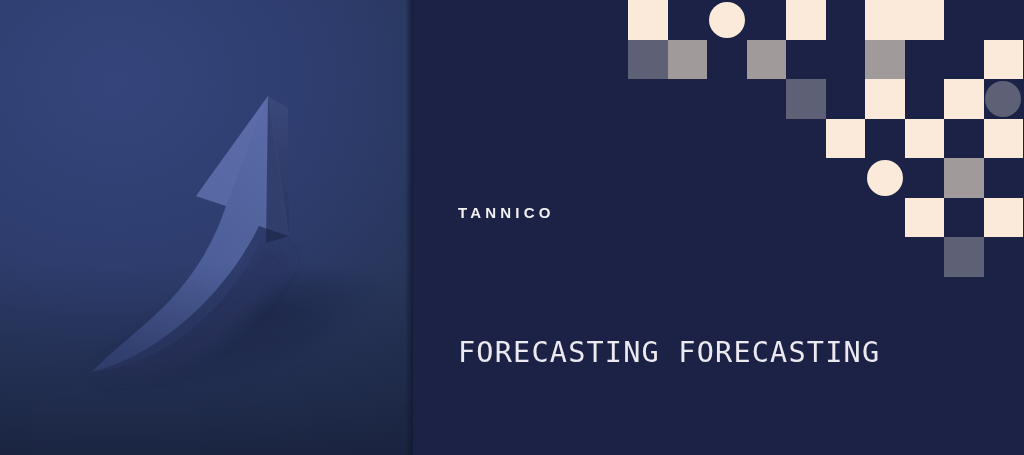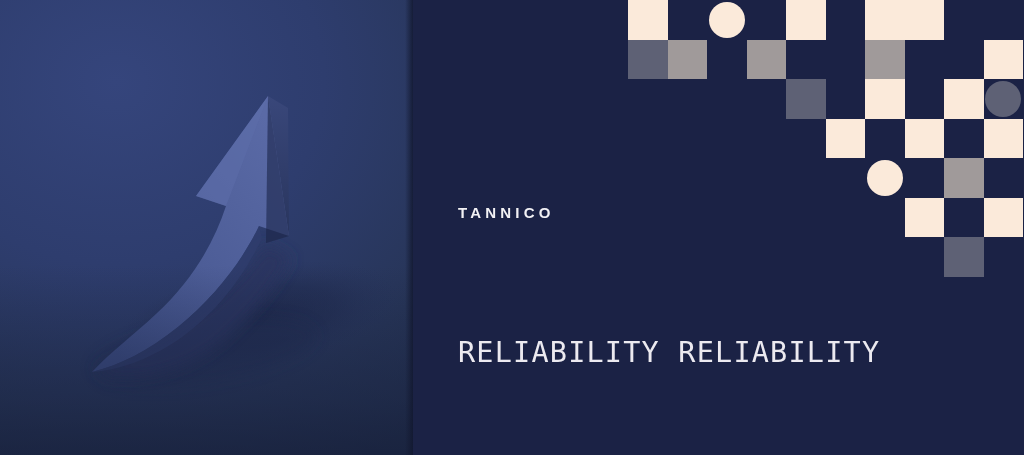--- a/index.html
+++ b/index.html
@@ -182,19 +182,19 @@
         <div class="tile circle" style="left: 453.58px; top: 159.58px; width: 36.34px; height: 36.34px; background: rgb(251, 234, 218);"></div>
         <div class="tile square" style="left: 531px; top: 158px; width: 39.5px; height: 39.5px; background: rgb(160, 154, 154);"></div>
         <div class="tile square" style="left: 491.5px; top: 197.5px; width: 39.5px; height: 39.5px; background: rgb(251, 234, 218);"></div>
         <div class="tile square" style="left: 570.5px; top: 197.5px; width: 39.5px; height: 39.5px; background: rgb(251, 234, 218);"></div>
         <div class="tile square" style="left: 531px; top: 237px; width: 39.5px; height: 39.5px; background: rgb(94, 97, 117);"></div>
       </div>
 
     <div class="text-block">
       <div class="brand">TANNICO</div>
       <h1 class="headline">
-        <span class="line">RELIABILITY RELIABILITY</span>
+        <span class="line">FORECASTING FORECASTING</span>
         
       </h1>
     </div>
 
   </div>
 </div>
 
 </body></html>

